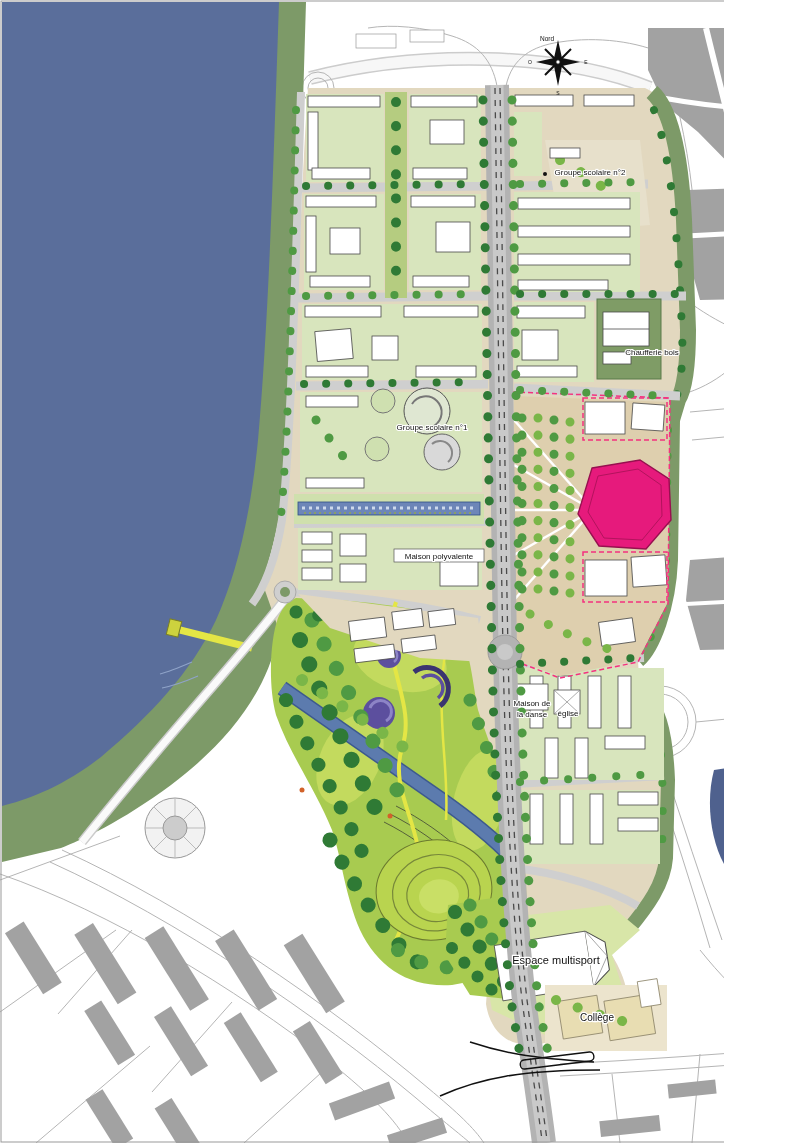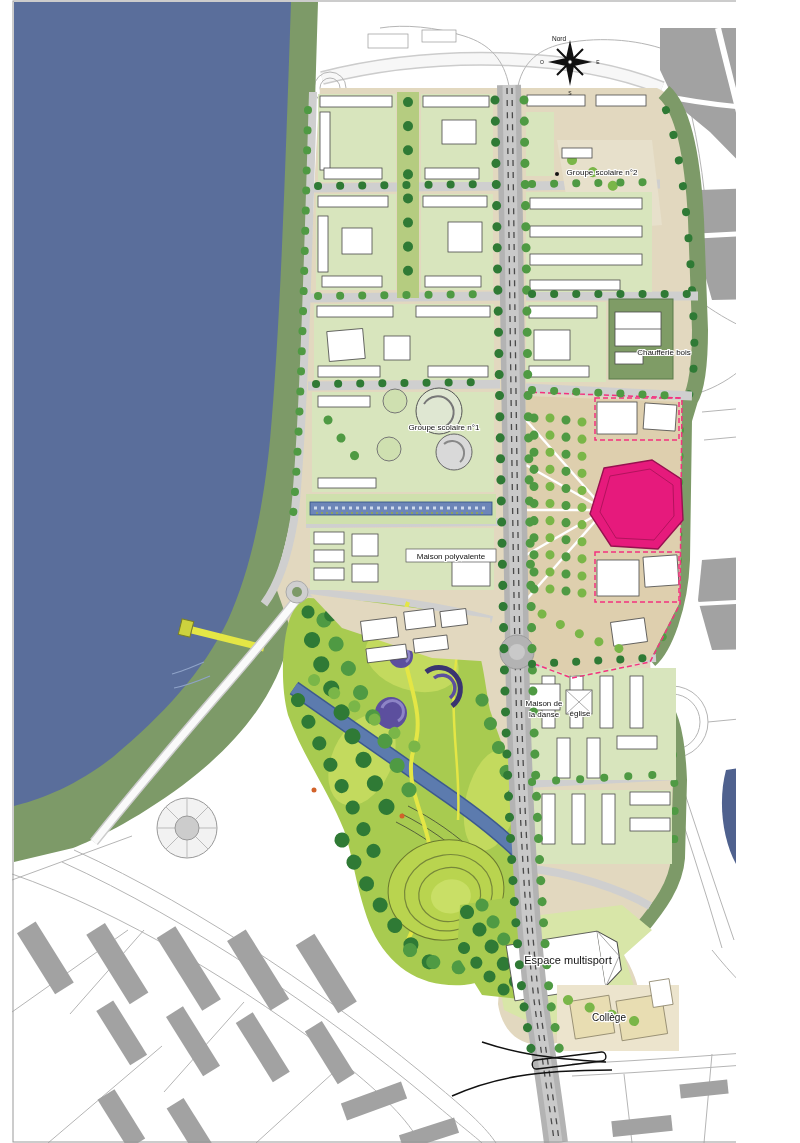--- a/index.html
+++ b/index.html
@@ -1,16 +1,16 @@
 <!DOCTYPE html>
 <html style="--c-river: #5a6e9b; --c-dock: #4f618e; --c-riverbank: #7d9a68; --c-park: #a8cb50; --c-park_light: #c3da5e; --c-lawn_pale: #d8e5bd; --c-ground: #e2d8bf; --c-ground_tan: #decfae; --c-road: #cfcfcf; --c-boulevard: #b3b3b3; --c-building: #ffffff; --c-outline: #4a4a4a; --c-context_building: #a2a2a2; --c-context_line: #b5b5b5; --c-tree_dark: #2f7a35; --c-tree_mid: #4f9a43; --c-tree_light: #7ab648; --c-canal: #5c7bae; --c-water_garden: #6d86b8; --c-highlight: #e61a7c; --c-highlight_dash: #f4327f; --c-purple: #5c4f9e; --c-path_yellow: #e4e645;"><head>
 <meta charset="utf-8">
 <style>
   html,body{margin:0;padding:0;background:#fff;}
-  .page{width:724px;height:1143px;position:relative;background:#fff;overflow:hidden;padding-left:12px;}
+  .page{width:724px;height:1143px;position:relative;background:#fff;overflow:hidden;}
   svg{display:block;}
   .river{fill:var(--c-river);}
   .dock{fill:var(--c-dock);}
   .bank{fill:var(--c-riverbank);}
   .ground{fill:var(--c-ground);}
   .groundtan{fill:var(--c-ground_tan);}
   .park{fill:var(--c-park);}
   .parklight{fill:var(--c-park_light);}
   .lawn{fill:var(--c-lawn_pale);}
   .bldg{fill:var(--c-building);stroke:var(--c-outline);stroke-width:.8;}

